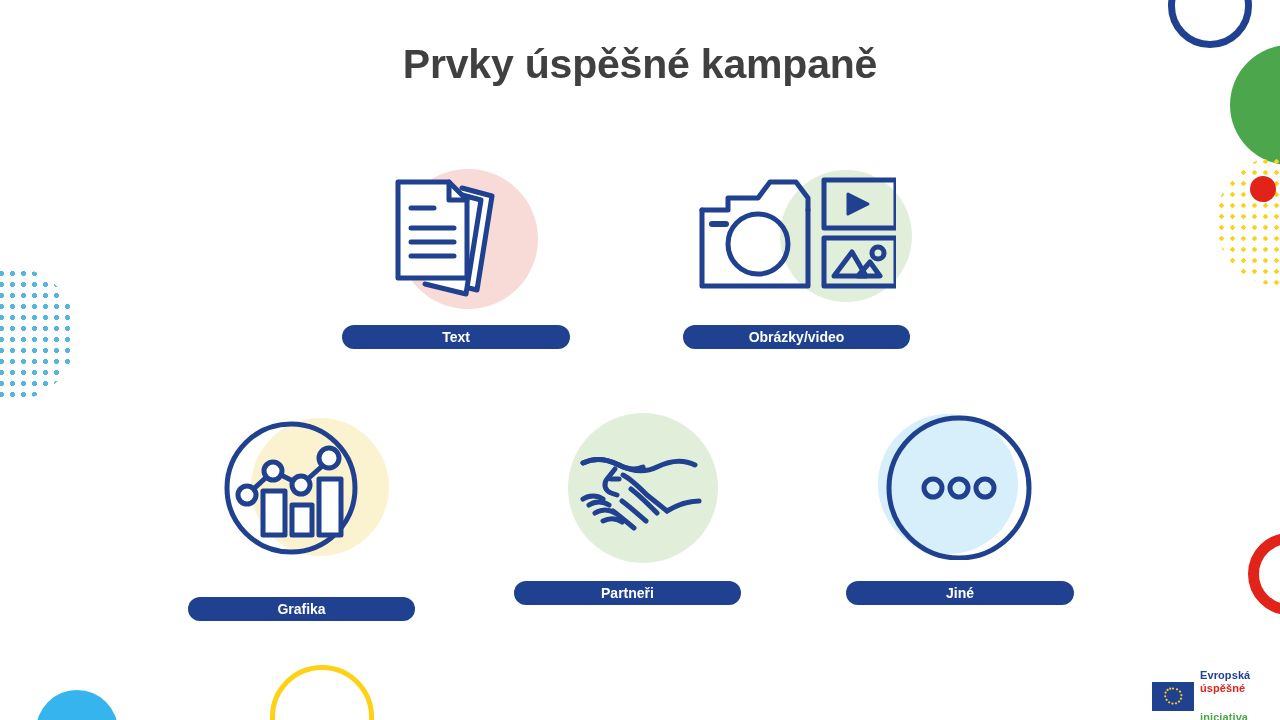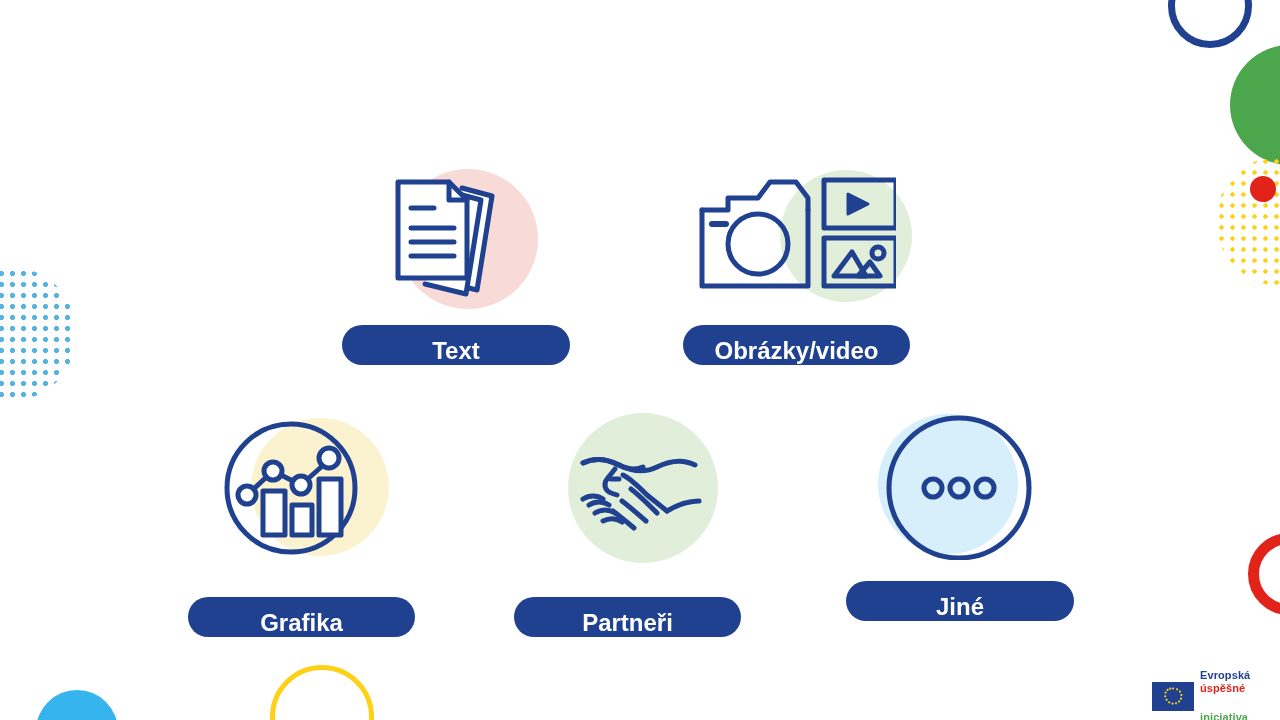--- a/index.html
+++ b/index.html
@@ -101,26 +101,26 @@
     position: absolute;
     left: 0; top: 0;
     width: 200px; height: 150px;
   }
 
   .pill {
     position: absolute;
     background: #1f4190;
     border-radius: 24px;
     color: #ffffff;
-    font-size: 24px;
+    font-size: 14px;
     font-weight: bold;
     display: flex;
-    align-items: flex-end;
+    align-items: center;
     justify-content: center;
-    height: 40px;
+    height: 24px;
     box-sizing: border-box;
     padding: 0 26px;
     white-space: nowrap;
   }
 
   
   .eu-logo {
     position: absolute;
     left: 1152px; top: 669px;
     display: flex;
@@ -149,20 +149,21 @@
 
   <div class="deco ring-blue-tr"></div>
   <div class="deco circle-green-tr"></div>
   <div class="deco dots-yellow-tr"></div>
   <div class="deco dot-red-tr"></div>
   <div class="deco ring-red-r"></div>
   <div class="deco dots-blue-l"></div>
   <div class="deco circle-cyan-bl"></div>
   <div class="deco ring-yellow-bl"></div>
 
+  <div class="title">Prvky úspěšné kampaně</div>
 
   <div class="item" style="left:356px; top:160px;">
     <div class="icon-wrap">
       <div class="blob" style="left:42px; top:9px; width:140px; height:140px; background:#f8dbd6;"></div>
       <svg class="glyph" viewBox="0 0 200 150">
         <g fill="none" stroke="#1f4190" stroke-width="5" stroke-linejoin="round" stroke-linecap="round">
           <path d="M106 28 L136 36 L121 130 L80 120" fill="#ffffff"></path>
           <path d="M95 32 L125 40 L110 134 L69 124" fill="#ffffff"></path>
           <path d="M42 22 L93 22 L111 40 L111 118 L42 118 Z" fill="#ffffff"></path>
           <path d="M93 22 L93 40 L111 40"></path>
@@ -238,21 +239,21 @@
           <path d="M95 88 C103 94 112 102 119 108"></path>
           <path d="M86 98 C94 104 101 110 107 115"></path>
           <path d="M56 86 C62 82 70 82 76 86"></path>
           <path d="M62 92 C68 88 76 88 82 92"></path>
           <path d="M68 100 C74 96 82 96 88 100"></path>
           <path d="M76 108 C82 105 89 105 95 109"></path>
           <path d="M140 98 C150 92 160 88 172 88"></path>
         </g>
       </svg>
     </div>
-    <div class="pill" style="left:-13px; top:184px; width:227px;">
+    <div class="pill" style="left:-13px; top:168px; width:227px;">
       <span>Partneři</span>
     </div>
   </div>
 
   <div class="item" style="left:860px; top:410px;">
     <div class="icon-wrap">
       <div class="blob" style="left:18px; top:4px; width:140px; height:140px; background:#d7eefb;"></div>
       <svg class="glyph" viewBox="0 0 200 150">
         <g fill="none" stroke="#1f4190" stroke-width="5">
           <circle cx="99" cy="78" r="70"></circle>

